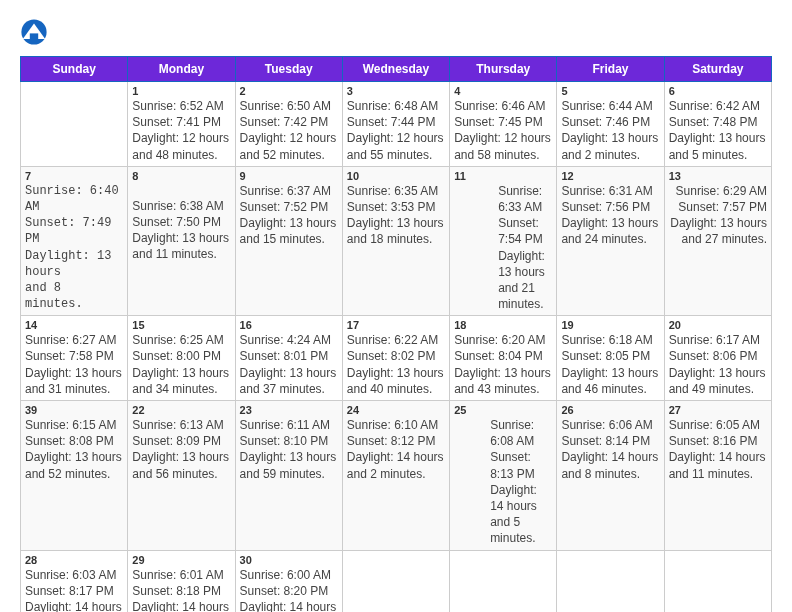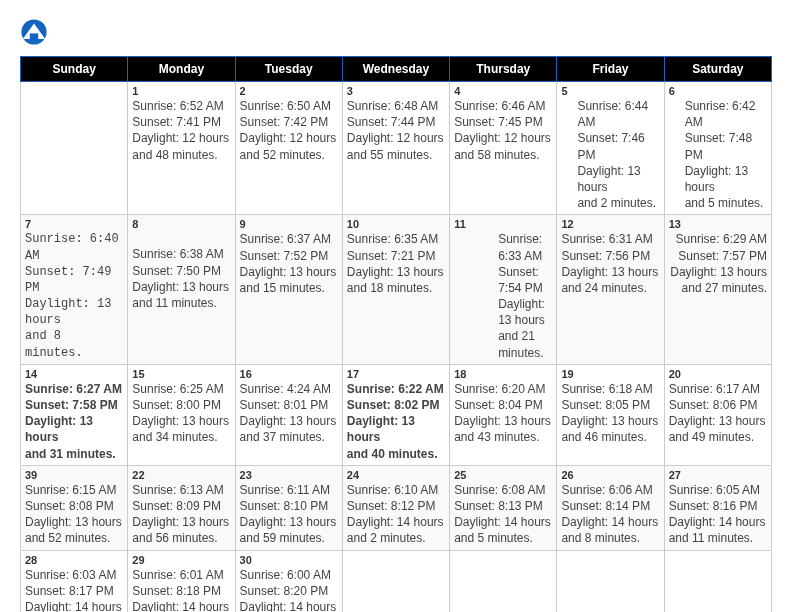--- a/index.html
+++ b/index.html
@@ -56,21 +56,21 @@
     .calendar-subtitle {
       font-size: 14px;
       color: #555;
     }
     table {
       width: 100%;
       border-collapse: collapse;
       table-layout: fixed;
     }
     thead tr th {
-      background-color: #000000;
+      background-color: #6d28d9;
       color: #fff;
       font-size: 12px;
       font-weight: bold;
       padding: 5px 4px;
       border: 1px solid #1565c0;
     }
     tbody tr td {
       border: 1px solid #ccc;
       vertical-align: top;
       padding: 3px 4px;
@@ -157,28 +157,28 @@
           </td>
           <td>
             <span class="day-number">4</span>
             <div class="day-info" style="white-space: pre-line;">Sunrise: 6:46 AM
 Sunset: 7:45 PM
 Daylight: 12 hours
 and 58 minutes.</div>
           </td>
           <td>
             <span class="day-number">5</span>
-            <div class="day-info" style="white-space: pre-line; margin-left: 16px;">Sunrise: 6:44 AM
+            <div class="day-info" style="white-space: pre-line;">Sunrise: 6:44 AM
 Sunset: 7:46 PM
 Daylight: 13 hours
 and 2 minutes.</div>
           </td>
           <td>
             <span class="day-number">6</span>
-            <div class="day-info" style="white-space: pre-line; margin-left: 16px;">Sunrise: 6:42 AM
+            <div class="day-info" style="white-space: pre-line;">Sunrise: 6:42 AM
 Sunset: 7:48 PM
 Daylight: 13 hours
 and 5 minutes.</div>
           </td>
         </tr>
         <tr>
           <td>
             <span class="day-number">7</span>
             <div class="day-info" style="white-space: pre-line; font-family: Liberation Mono, monospace;">Sunrise: 6:40 AM
 Sunset: 7:49 PM
@@ -195,21 +195,21 @@
           <td>
             <span class="day-number">9</span>
             <div class="day-info" style="white-space: pre-line;">Sunrise: 6:37 AM
 Sunset: 7:52 PM
 Daylight: 13 hours
 and 15 minutes.</div>
           </td>
           <td>
             <span class="day-number">10</span>
             <div class="day-info" style="white-space: pre-line;">Sunrise: 6:35 AM
-Sunset: 7:21 PM
+Sunset: 3:53 PM
 Daylight: 13 hours
 and 18 minutes.</div>
           </td>
           <td>
             <span class="day-number">11</span>
             <div class="day-info" style="white-space: pre-line; margin-left: 44px;">Sunrise: 6:33 AM
 Sunset: 7:54 PM
 Daylight: 13 hours
 and 21 minutes.</div>
           </td>
@@ -224,42 +224,42 @@
             <span class="day-number">13</span>
             <div class="day-info" style="white-space: pre-line; text-align: right;">Sunrise: 6:29 AM
 Sunset: 7:57 PM
 Daylight: 13 hours
 and 27 minutes.</div>
           </td>
         </tr>
         <tr>
           <td>
             <span class="day-number">14</span>
-            <div class="day-info" style="white-space: pre-line; font-weight: bold;">Sunrise: 6:27 AM
+            <div class="day-info" style="white-space: pre-line;">Sunrise: 6:27 AM
 Sunset: 7:58 PM
 Daylight: 13 hours
 and 31 minutes.</div>
           </td>
           <td>
             <span class="day-number">15</span>
             <div class="day-info" style="white-space: pre-line;">Sunrise: 6:25 AM
 Sunset: 8:00 PM
 Daylight: 13 hours
 and 34 minutes.</div>
           </td>
           <td>
             <span class="day-number">16</span>
             <div class="day-info" style="white-space: pre-line;">Sunrise: 4:24 AM
 Sunset: 8:01 PM
 Daylight: 13 hours
 and 37 minutes.</div>
           </td>
           <td>
             <span class="day-number">17</span>
-            <div class="day-info" style="white-space: pre-line; font-weight: bold;">Sunrise: 6:22 AM
+            <div class="day-info" style="white-space: pre-line;">Sunrise: 6:22 AM
 Sunset: 8:02 PM
 Daylight: 13 hours
 and 40 minutes.</div>
           </td>
           <td>
             <span class="day-number">18</span>
             <div class="day-info" style="white-space: pre-line;">Sunrise: 6:20 AM
 Sunset: 8:04 PM
 Daylight: 13 hours
 and 43 minutes.</div>
@@ -303,21 +303,21 @@
           </td>
           <td>
             <span class="day-number">24</span>
             <div class="day-info" style="white-space: pre-line;">Sunrise: 6:10 AM
 Sunset: 8:12 PM
 Daylight: 14 hours
 and 2 minutes.</div>
           </td>
           <td>
             <span class="day-number">25</span>
-            <div class="day-info" style="white-space: pre-line;">Sunrise: 6:08 AM
+            <div class="day-info" style="white-space: pre-line; margin-left: 36px;">Sunrise: 6:08 AM
 Sunset: 8:13 PM
 Daylight: 14 hours
 and 5 minutes.</div>
           </td>
           <td>
             <span class="day-number">26</span>
             <div class="day-info" style="white-space: pre-line;">Sunrise: 6:06 AM
 Sunset: 8:14 PM
 Daylight: 14 hours
 and 8 minutes.</div>

